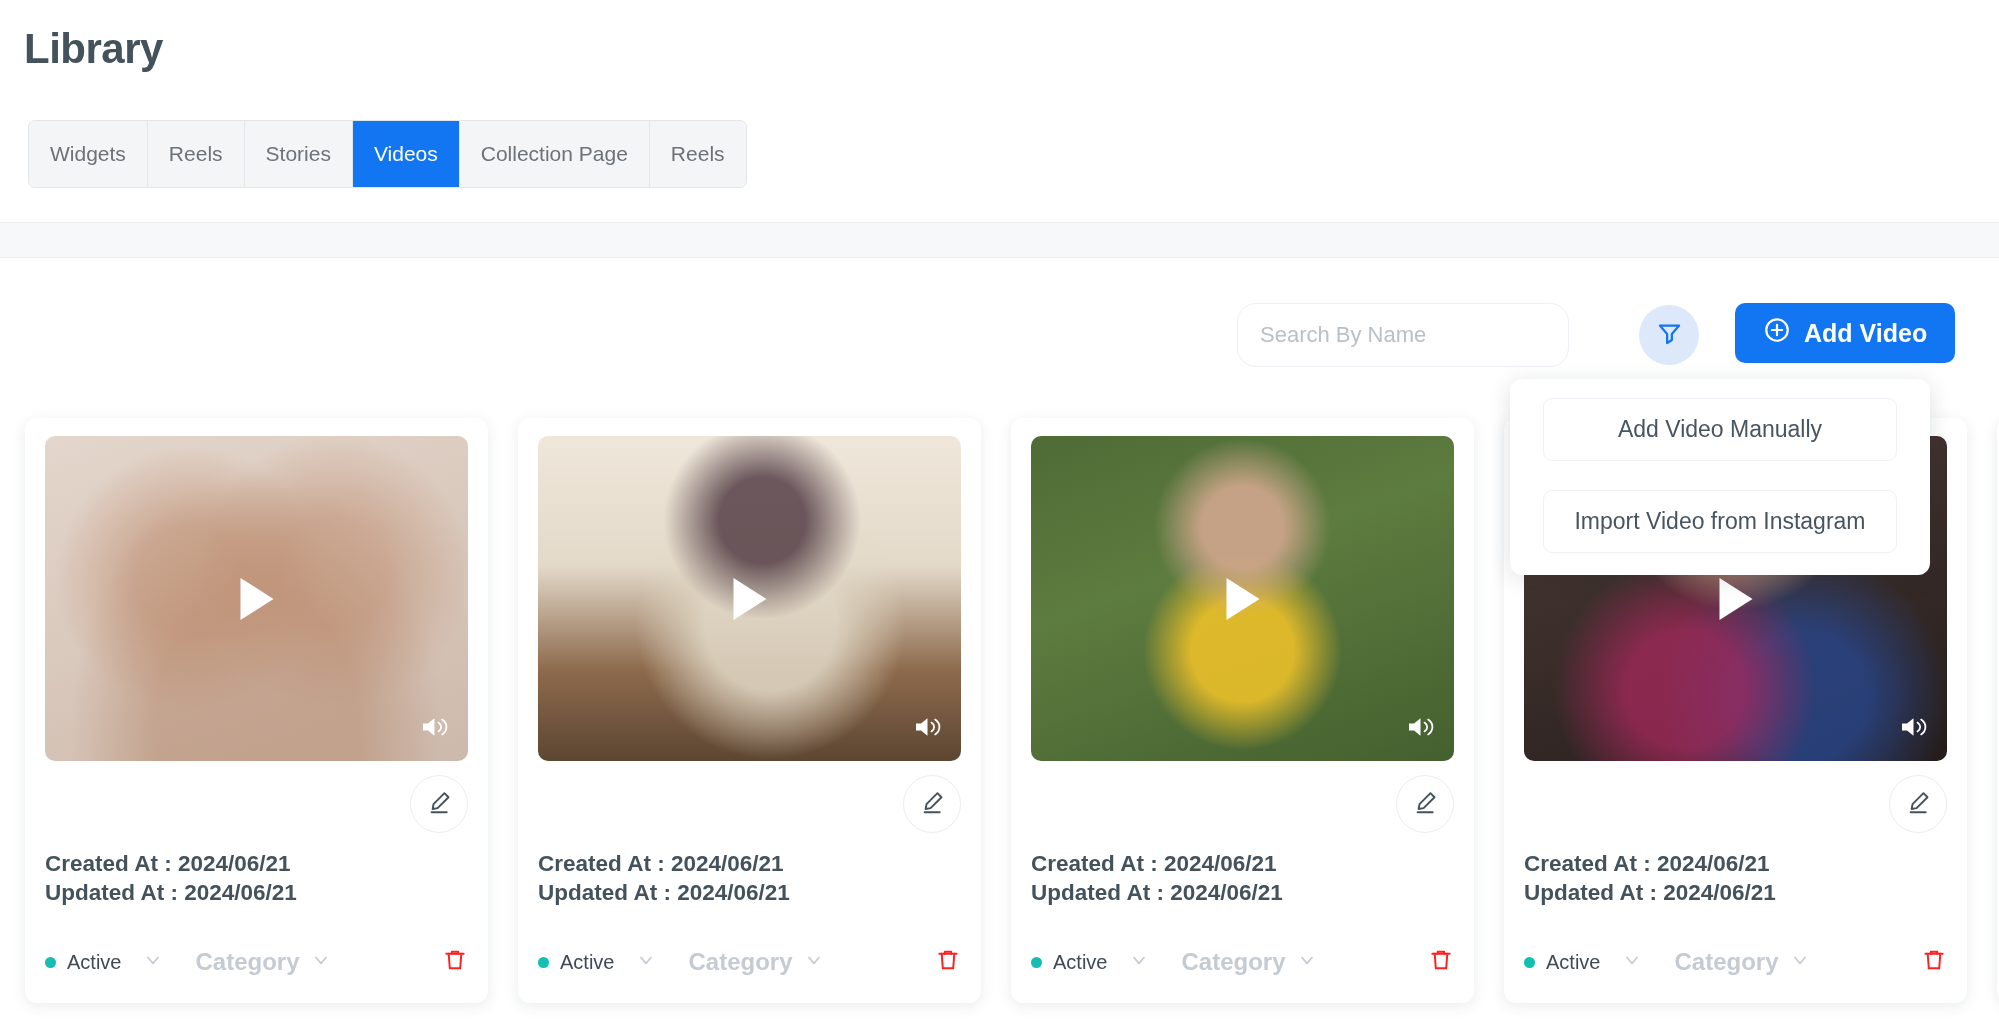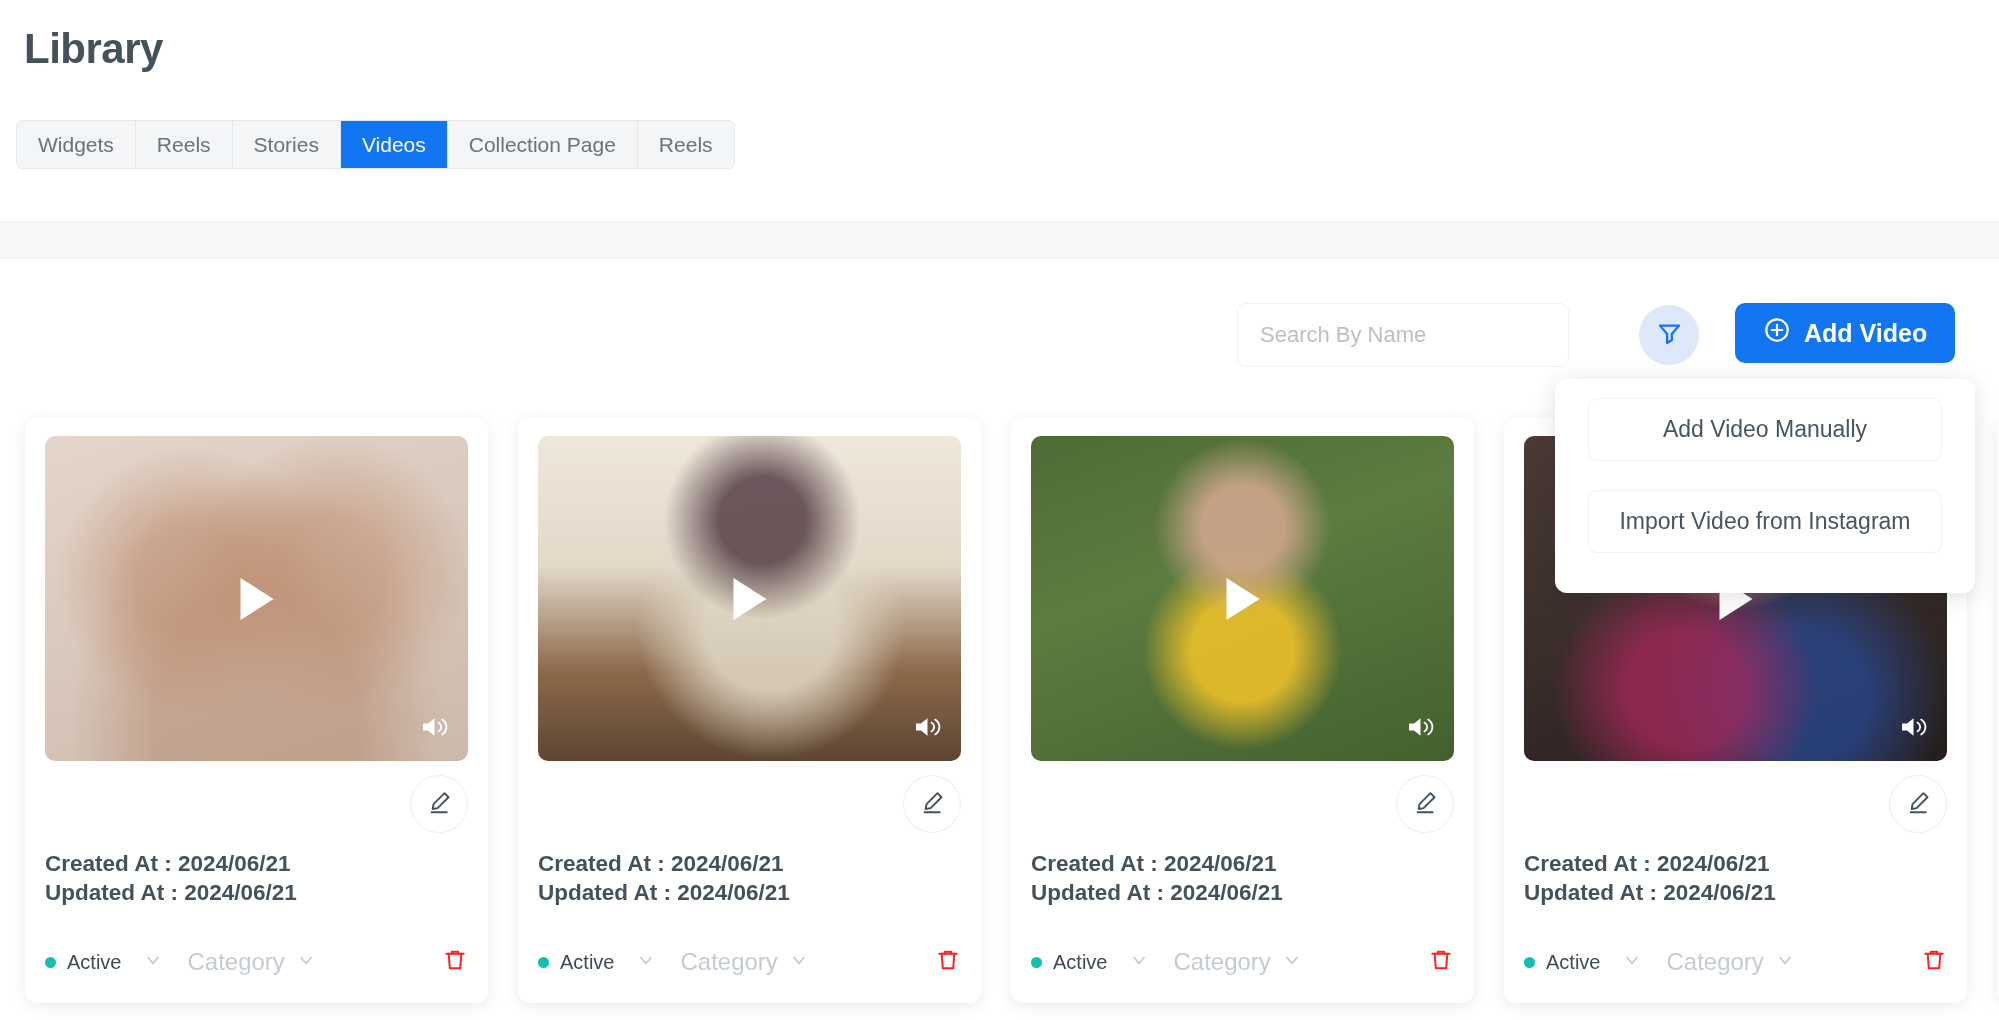--- a/index.html
+++ b/index.html
@@ -20,28 +20,28 @@
     font-size: 42px;
     font-weight: 700;
     color: #44525c;
     letter-spacing: -0.5px;
     line-height: 1.1;
   }
 
   
   .tabbar {
     position: absolute;
-    left: 16px;
+    left: 28px;
     top: 120px;
     display: flex;
     border: 1px solid #e3e6ea;
     border-radius: 7px;
     overflow: hidden;
     background: #f4f5f7;
-    height: 49px;
+    height: 68px;
   }
   .tab {
     display: flex;
     align-items: center;
     justify-content: center;
     padding: 0 21px;
     font-size: 21px;
     color: #6b7278;
     background: #f4f5f7;
     border-right: 1px solid #e3e6ea;
@@ -75,21 +75,21 @@
     width: 1999px;
     height: 64px;
   }
   .search-wrap {
     position: absolute;
     left: 1237px;
     top: 0;
     width: 332px;
     height: 64px;
     border: 1px solid #edf0f4;
-    border-radius: 9px;
+    border-radius: 19px;
     background: #ffffff;
     display: flex;
     align-items: center;
     overflow: hidden;
   }
   .search-input {
     flex: 1;
     height: 100%;
     border: none;
     outline: none;
@@ -136,23 +136,22 @@
 
   
   .dropdown {
     position: absolute;
     left: 1510px;
     top: 379px;
     width: 420px;
     background: #ffffff;
     border-radius: 12px;
     box-shadow: 0 4px 22px rgba(30,40,60,0.14);
-    padding: 19px 33px 40px 33px;
+    padding: 19px 33px 22px 33px;
     z-index: 40;
-    margin-left: 45px;
   }
   .dd-item {
     height: 63px;
     border: 1px solid #eef1f5;
     border-radius: 9px;
     display: flex;
     align-items: center;
     justify-content: center;
     font-size: 23px;
     color: #475561;
@@ -247,22 +246,23 @@
     width: 11px; height: 11px;
     border-radius: 50%;
     background: #12bfb0;
     flex: 0 0 11px;
   }
   .status-label { font-size: 20px; color: #3f4a54; }
   .chev { margin-left: 11px; }
   .category {
     display: flex;
     align-items: center;
-    margin-left: 24px;
-    cursor: pointer;
+    margin-left: 32px;
+    cursor: pointer;
+    font-weight: bold;
   }
   .cat-label { font-size: 24px; color: #c4cbd2; }
   .trash {
     margin-left: auto;
     cursor: pointer;
     display: flex;
     align-items: center;
   }
 
   

